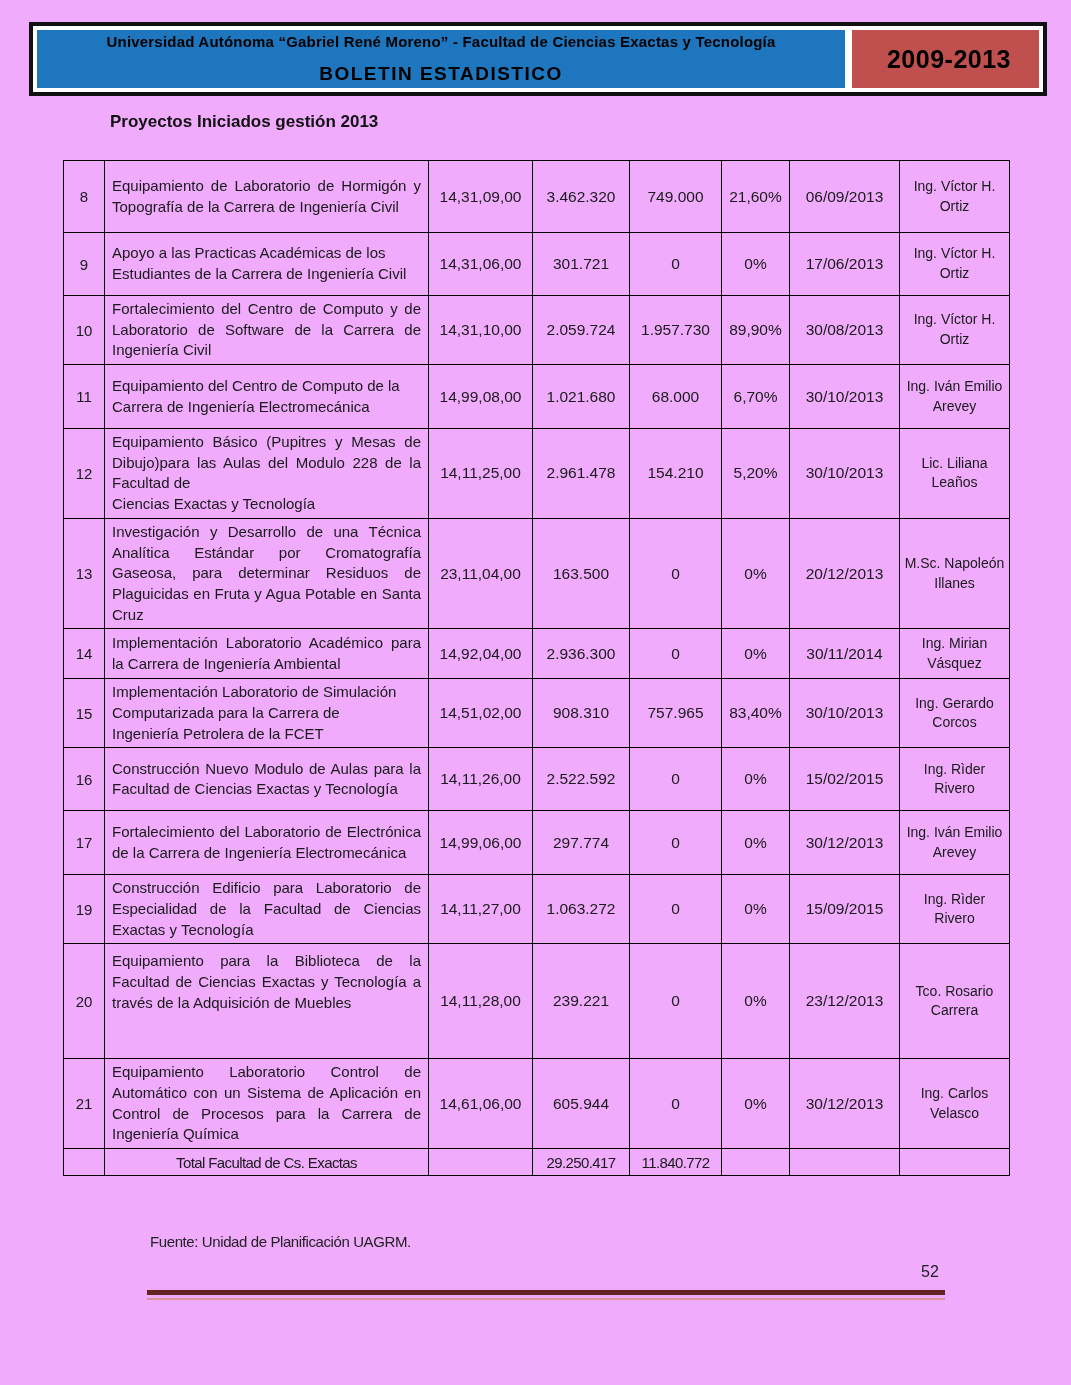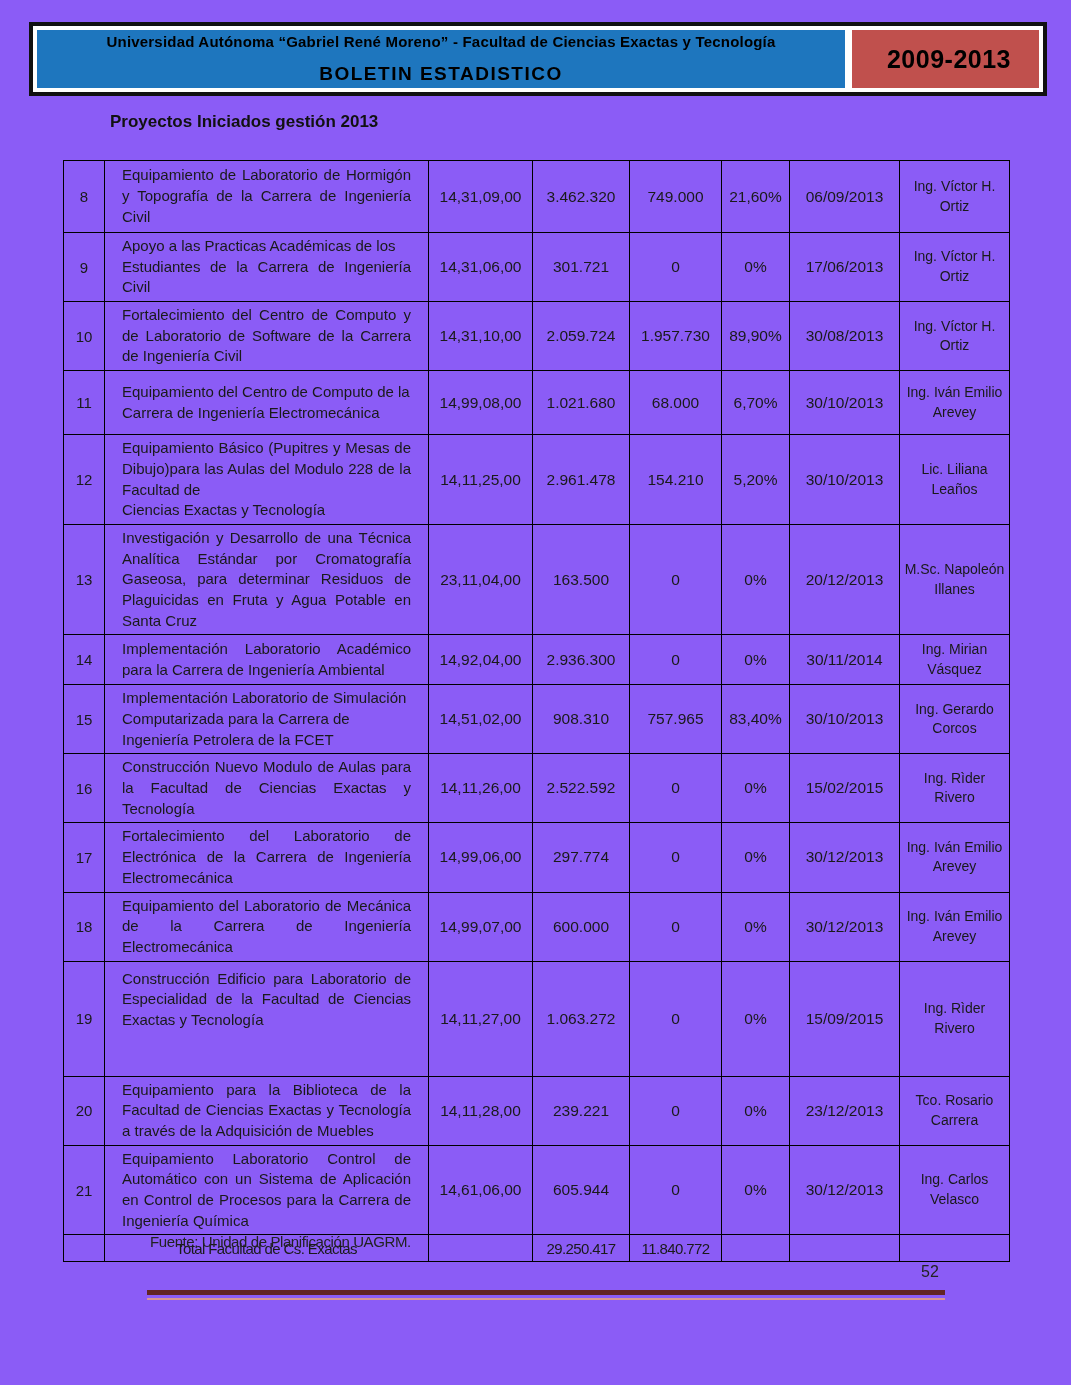--- a/index.html
+++ b/index.html
@@ -1,17 +1,17 @@
 <!DOCTYPE html>
 <html><head>
 <meta charset="utf-8">
 <style>
   html,body{margin:0;padding:0;background:#ffffff;}
   .page{
-    position:relative;width:1071px;height:1385px;background:#8b5cf6;
+    position:relative;width:1071px;height:1385px;background:#f0abfc;
     font-family:"Liberation Sans",sans-serif;color:#1a1a1a;overflow:hidden;
   }
   
   .header-box{
     position:absolute;left:29px;top:22px;width:1018px;height:74px;
     box-sizing:border-box;border:4px solid #111;background:#ffffff;
     padding:4px;display:flex;gap:7px;
   }
   .header-blue{
     flex:1;background:var(--band-blue,#1E76BE);
@@ -35,21 +35,21 @@
     position:absolute;left:63px;top:160px;width:946px;
     border-collapse:collapse;table-layout:fixed;
   }
   .projects-table td{
     border:1.5px solid #000;vertical-align:middle;
     overflow:hidden;
   }
   .c-num{text-align:center;font-size:15px;}
   .c-desc{
     text-align:justify;white-space:pre-line;font-size:15px;line-height:1.38;
-    padding:3px 17px;
+    padding:3px 7px;
   }
   .c-code,.c-amt,.c-pct,.c-date{text-align:center;font-size:15.5px;padding:0 2px;}
   .c-person{text-align:center;font-size:14px;line-height:1.4;padding:0 2px;}
   
   #rows-body tr:nth-child(1){height:72px;}
   #rows-body tr:nth-child(2){height:63px;}
   #rows-body tr:nth-child(3){height:63px;}
   #rows-body tr:nth-child(4){height:64px;}
   #rows-body tr:nth-child(5){height:85px;}
   #rows-body tr:nth-child(6){height:105px;}
@@ -212,30 +212,20 @@
     <td class="c-num">17</td>
     <td class="c-desc">Fortalecimiento del Laboratorio de Electrónica de la Carrera de Ingeniería Electromecánica</td>
     <td class="c-code">14,99,06,00</td>
     <td class="c-amt">297.774</td>
     <td class="c-amt">0</td>
     <td class="c-pct">0%</td>
     <td class="c-date">30/12/2013</td>
     <td class="c-person">Ing. Iván Emilio Arevey</td>
   </tr>
 
-  <tr class="project-row">
-    <td class="c-num">18</td>
-    <td class="c-desc">Equipamiento del Laboratorio de Mecánica de la Carrera de Ingeniería Electromecánica</td>
-    <td class="c-code">14,99,07,00</td>
-    <td class="c-amt">600.000</td>
-    <td class="c-amt">0</td>
-    <td class="c-pct">0%</td>
-    <td class="c-date">30/12/2013</td>
-    <td class="c-person">Ing. Iván Emilio Arevey</td>
-  </tr>
 
   <tr class="project-row">
     <td class="c-num">19</td>
     <td class="c-desc">Construcción Edificio para Laboratorio de Especialidad de la Facultad de Ciencias Exactas y Tecnología</td>
     <td class="c-code">14,11,27,00</td>
     <td class="c-amt">1.063.272</td>
     <td class="c-amt">0</td>
     <td class="c-pct">0%</td>
     <td class="c-date">15/09/2015</td>
     <td class="c-person">Ing. Rìder Rivero</td>

